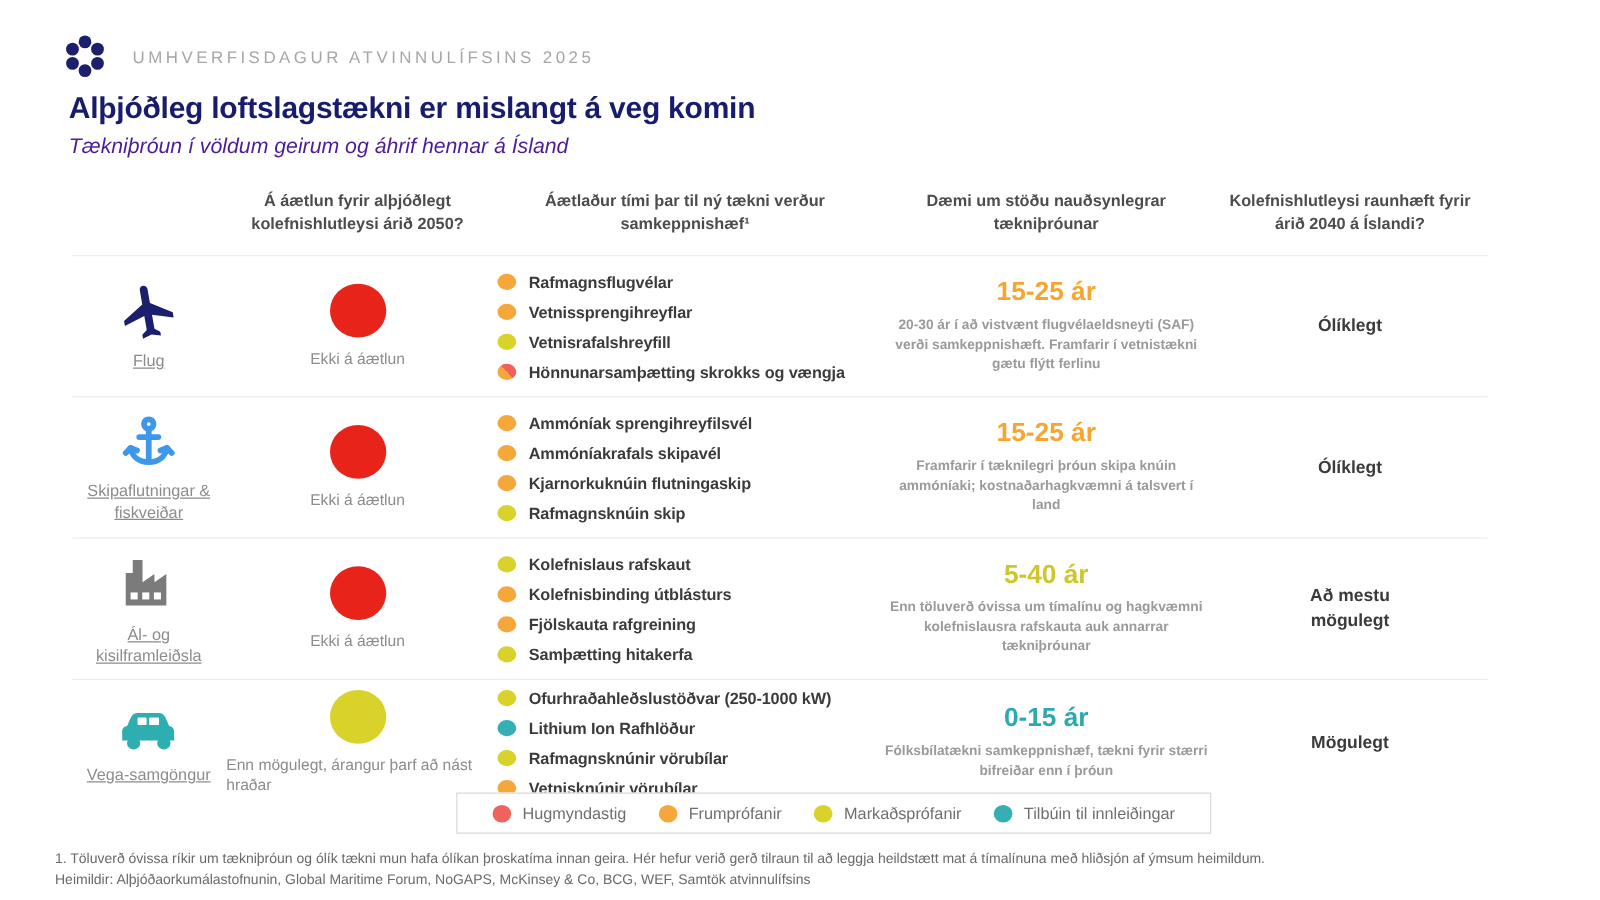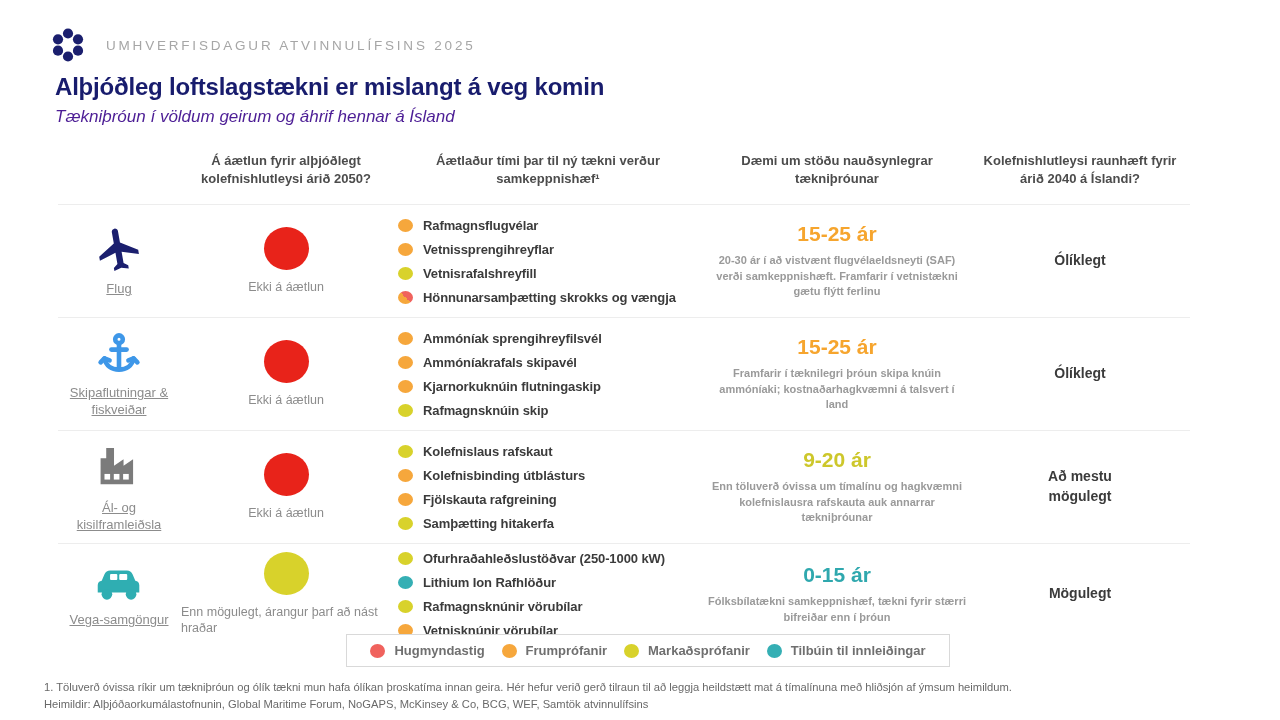--- a/index.html
+++ b/index.html
@@ -28,21 +28,21 @@
   .techs{align-items:flex-start;justify-content:center;gap:9px;padding-left:6px;}
   .tech{display:flex;align-items:center;gap:10px;}
   .dot{width:15px;height:13px;border-radius:50%;flex:0 0 auto;}
   .dot.split{background:linear-gradient(45deg,var(--c1) 50%,var(--c2) 50%);}
   .tech-label{font-size:13px;font-weight:700;color:#3B3B3B;letter-spacing:-0.1px;}
   .time-headline{font-size:21px;font-weight:700;margin-bottom:7px;}
   .time-desc{font-size:11px;font-weight:700;color:#9A9A9A;text-align:center;line-height:1.45;max-width:258px;}
   .verdict-text{font-size:14px;font-weight:700;color:#3B3B3B;text-align:center;line-height:1.4;max-width:112px;}
 
   
-  .legend{position:absolute;left:346px;top:634px;width:604px;height:33px;border:1px solid #D9D9D9;background:#fff;display:flex;align-items:center;justify-content:space-around;padding:0 15px;box-sizing:border-box;font-weight:bold;}
+  .legend{position:absolute;left:365px;top:634px;width:604px;height:33px;border:1px solid #D9D9D9;background:#fff;display:flex;align-items:center;justify-content:space-around;padding:0 15px;box-sizing:border-box;}
   .legend-item{display:flex;align-items:center;gap:9px;font-size:13px;color:#6F6F6F;}
   .legend-dot{width:15px;height:14px;border-radius:50%;}
 
   
   .footer{position:absolute;left:44px;top:679px;width:1215px;font-size:11.2px;color:#696969;line-height:1.55;}
 </style>
 </head>
 <body>
 
 <div class="slide">
@@ -179,21 +179,21 @@
         <div class="tech">
           <span class="dot" style="background: rgb(246, 167, 60);"></span>
           <span class="tech-label">Fjölskauta rafgreining</span>
         </div>
         <div class="tech">
           <span class="dot" style="background: rgb(216, 210, 43);"></span>
           <span class="tech-label">Samþætting hitakerfa</span>
         </div>
       </div>
       <div class="cell time">
-        <div class="time-headline" style="color: rgb(205, 199, 43);">9-20 ár</div>
+        <div class="time-headline" style="color: rgb(205, 199, 43);">5-40 ár</div>
         <div class="time-desc">Enn töluverð óvissa um tímalínu og hagkvæmni kolefnislausra rafskauta auk annarrar tækniþróunar</div>
       </div>
       <div class="cell">
         <div class="verdict-text">Að mestu mögulegt</div>
       </div>
     </div>
 
     <div class="trow">
       <div class="cell sector">
         <svg width="58" height="46" viewBox="0 0 24 19" style="fill: rgb(47, 174, 178);">

